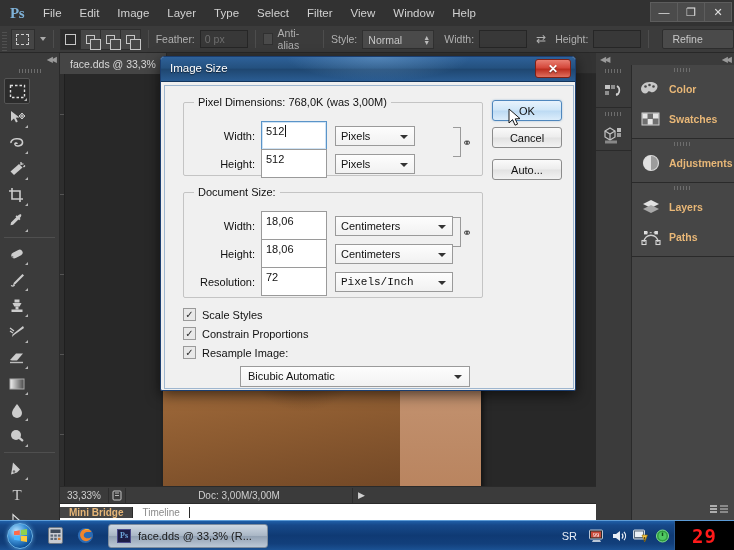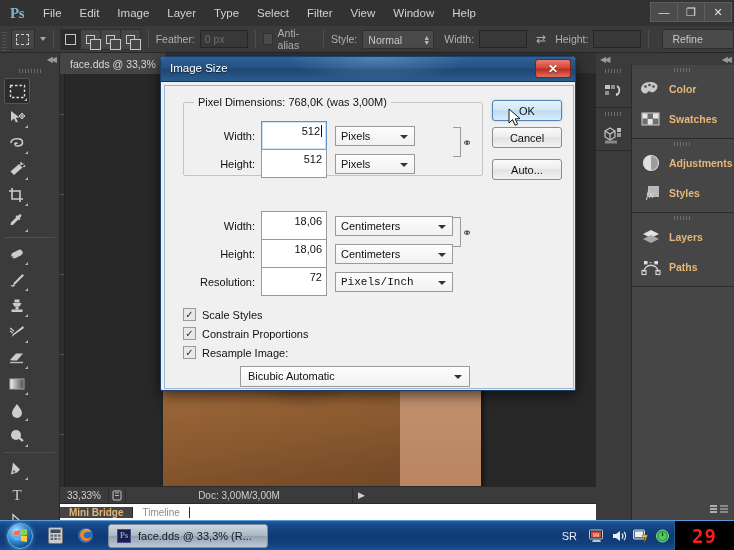--- a/index.html
+++ b/index.html
@@ -379,21 +379,20 @@
     position: absolute; display: flex; align-items: center;
   }
   .flabel {
     font-size: 11px; color: #111; text-align: right;
   }
   .ftext {
     height: 29px; border: 1px solid #9a9a9a;
     background: #fff; font-size: 11px; color: #111;
     padding: 0 4px; line-height: 18px;
     font-family: "Liberation Sans", sans-serif;
-    text-align: right;
   }
   .ftext.focused { border: 1px solid #5a94c8; box-shadow: inset 0 0 0 1px #cfe3f5; }
   .caret {
     display: inline-block; width: 1px; height: 12px;
     background: #111; margin-left: 1px; vertical-align: -2px;
   }
   .fsel {
     height: 20px; border: 1px solid #9a9a9a;
     background: linear-gradient(180deg,#fdfdfd,#f1f1f1);
     font-size: 11px; color: #111;
@@ -825,29 +824,20 @@
               </div>
             <div class="prow">
               <span class="picon">
                 <svg width="20" height="18">
                     <circle cx="10" cy="9" r="7.5" fill="#9c9c9c" stroke="#d6d6d6" stroke-width="1.2"></circle>
                     <path d="M10 1.5 a7.5 7.5 0 0 0 0 15 z" fill="#e0e0e0"></path>
                   </svg>
               </span>
               <span class="plabel">Adjustments</span>
             </div>
-            <div class="prow">
-              <span class="picon">
-                <svg width="20" height="18">
-                    <rect x="7" y="2" width="11" height="11" fill="#b9b9b9"></rect>
-                    <text x="5" y="14" font-size="11" font-style="italic" font-family="Liberation Serif, serif" fill="#d8d8d8">fx</text>
-                  </svg>
-              </span>
-              <span class="plabel">Styles</span>
-            </div>
           </div>
 
           <div class="pgroup">
             <div class="pgroup-dots">
                 <div class="dots"></div>
               </div>
             <div class="prow">
               <span class="picon">
                 <svg width="20" height="18">
                     <path d="M10 2 L18 6 L10 10 L2 6 Z" fill="#e2e2e2"></path>
@@ -903,20 +893,23 @@
 
           <div class="frow" style="left:30px; top:63px;">
             <span class="flabel" style="width:60px">Height:</span>
             <span class="ftext" style="width:66px; margin-left:6px;">512</span>
             <span class="fsel" style="width:80px; margin-left:8px;"><span>Pixels</span><i class="arr"></i></span>
           </div>
 
           <div class="linkbracket" style="left:288px; top:41px; height:30px;"></div>
           <div class="linkicon" style="left:297px; top:50px;">⚭</div>
 
+          <fieldset class="grp" style="left:18px; top:100px; width:300px; height:112px;">
+            <legend>Document Size:</legend>
+          </fieldset>
 
           <div class="frow" style="left:25px; top:125px;">
             <span class="flabel" style="width:65px">Width:</span>
             <span class="ftext" style="width:66px; margin-left:6px;">18,06</span>
             <span class="fsel" style="width:118px; margin-left:8px;"><span>Centimeters</span><i class="arr"></i></span>
           </div>
 
           <div class="frow" style="left:25px; top:153px;">
             <span class="flabel" style="width:65px">Height:</span>
             <span class="ftext" style="width:66px; margin-left:6px;">18,06</span>

